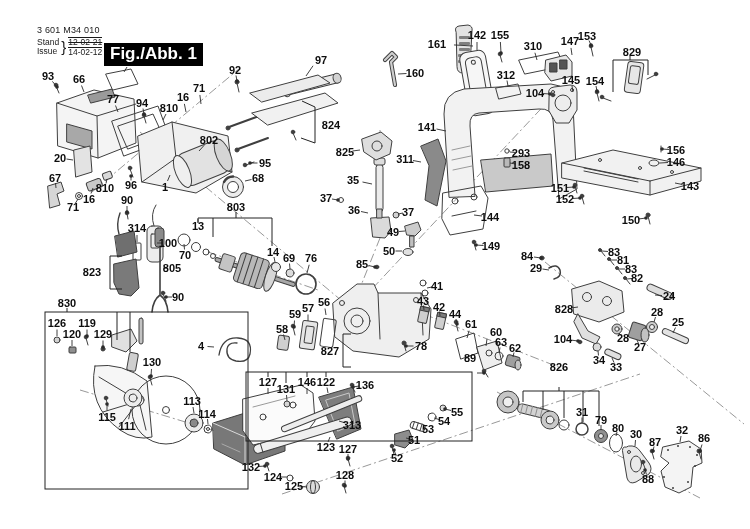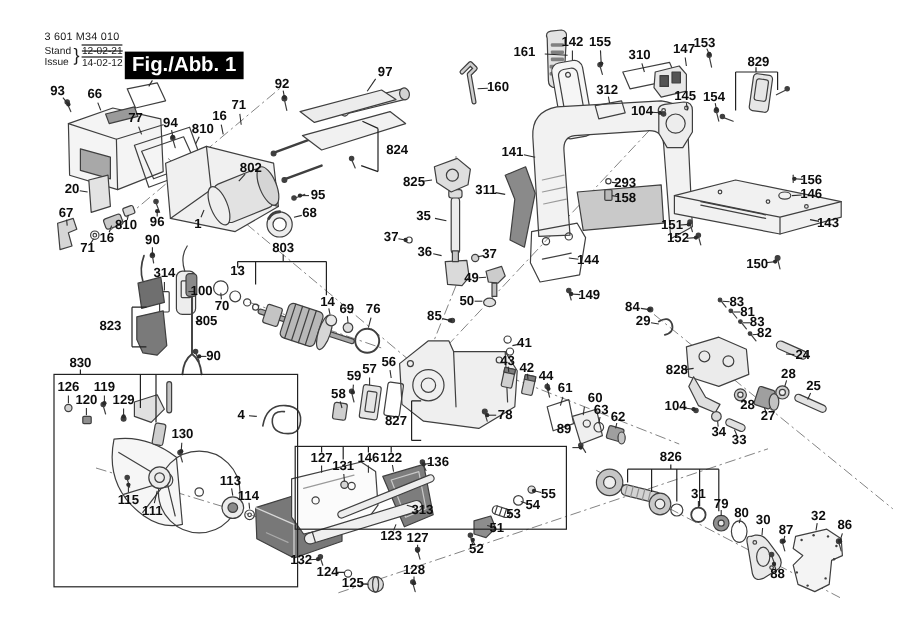--- a/index.html
+++ b/index.html
@@ -686,21 +686,21 @@
       <div class="plabel" style="left: 637px; top: 278px;">82</div>
       <div class="plabel" style="left: 669px; top: 296px;">24</div>
       <div class="plabel" style="left: 564px; top: 309px;">828</div>
       <div class="plabel" style="left: 563px; top: 339px;">104</div>
       <div class="plabel" style="left: 657px; top: 312px;">28</div>
       <div class="plabel" style="left: 678px; top: 322px;">25</div>
       <div class="plabel" style="left: 623px; top: 338px;">28</div>
       <div class="plabel" style="left: 640px; top: 347px;">27</div>
       <div class="plabel" style="left: 599px; top: 360px;">34</div>
       <div class="plabel" style="left: 616px; top: 367px;">33</div>
-      <div class="plabel" style="left: 559px; top: 381px;">826</div>
+      <div class="plabel" style="left: 559px; top: 367px;">826</div>
       <div class="plabel" style="left: 582px; top: 412px;">31</div>
       <div class="plabel" style="left: 601px; top: 420px;">79</div>
       <div class="plabel" style="left: 618px; top: 428px;">80</div>
       <div class="plabel" style="left: 636px; top: 434px;">30</div>
       <div class="plabel" style="left: 655px; top: 442px;">87</div>
       <div class="plabel" style="left: 648px; top: 479px;">88</div>
       <div class="plabel" style="left: 682px; top: 430px;">32</div>
       <div class="plabel" style="left: 704px; top: 438px;">86</div>
       <div class="plabel" style="left: 423px; top: 301px;">43</div>
       <div class="plabel" style="left: 439px; top: 307px;">42</div>

